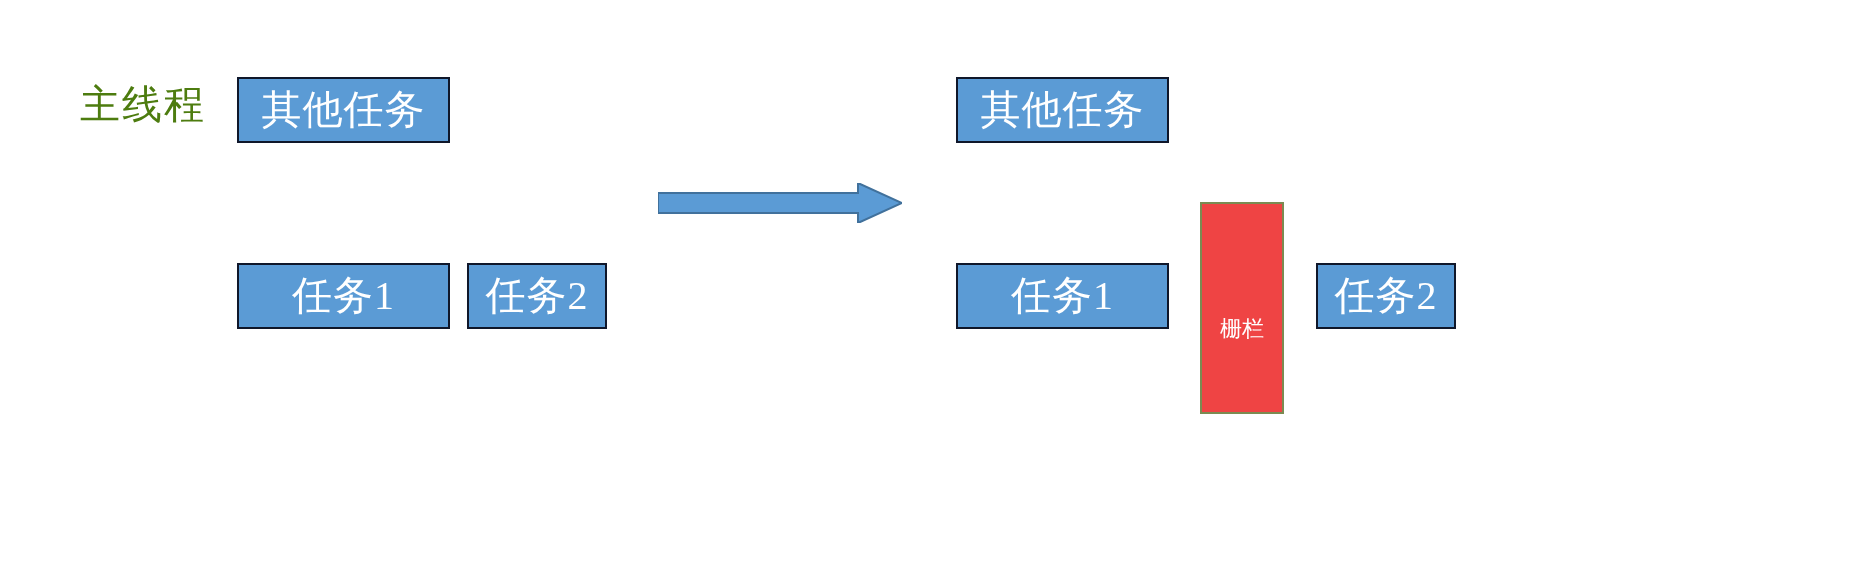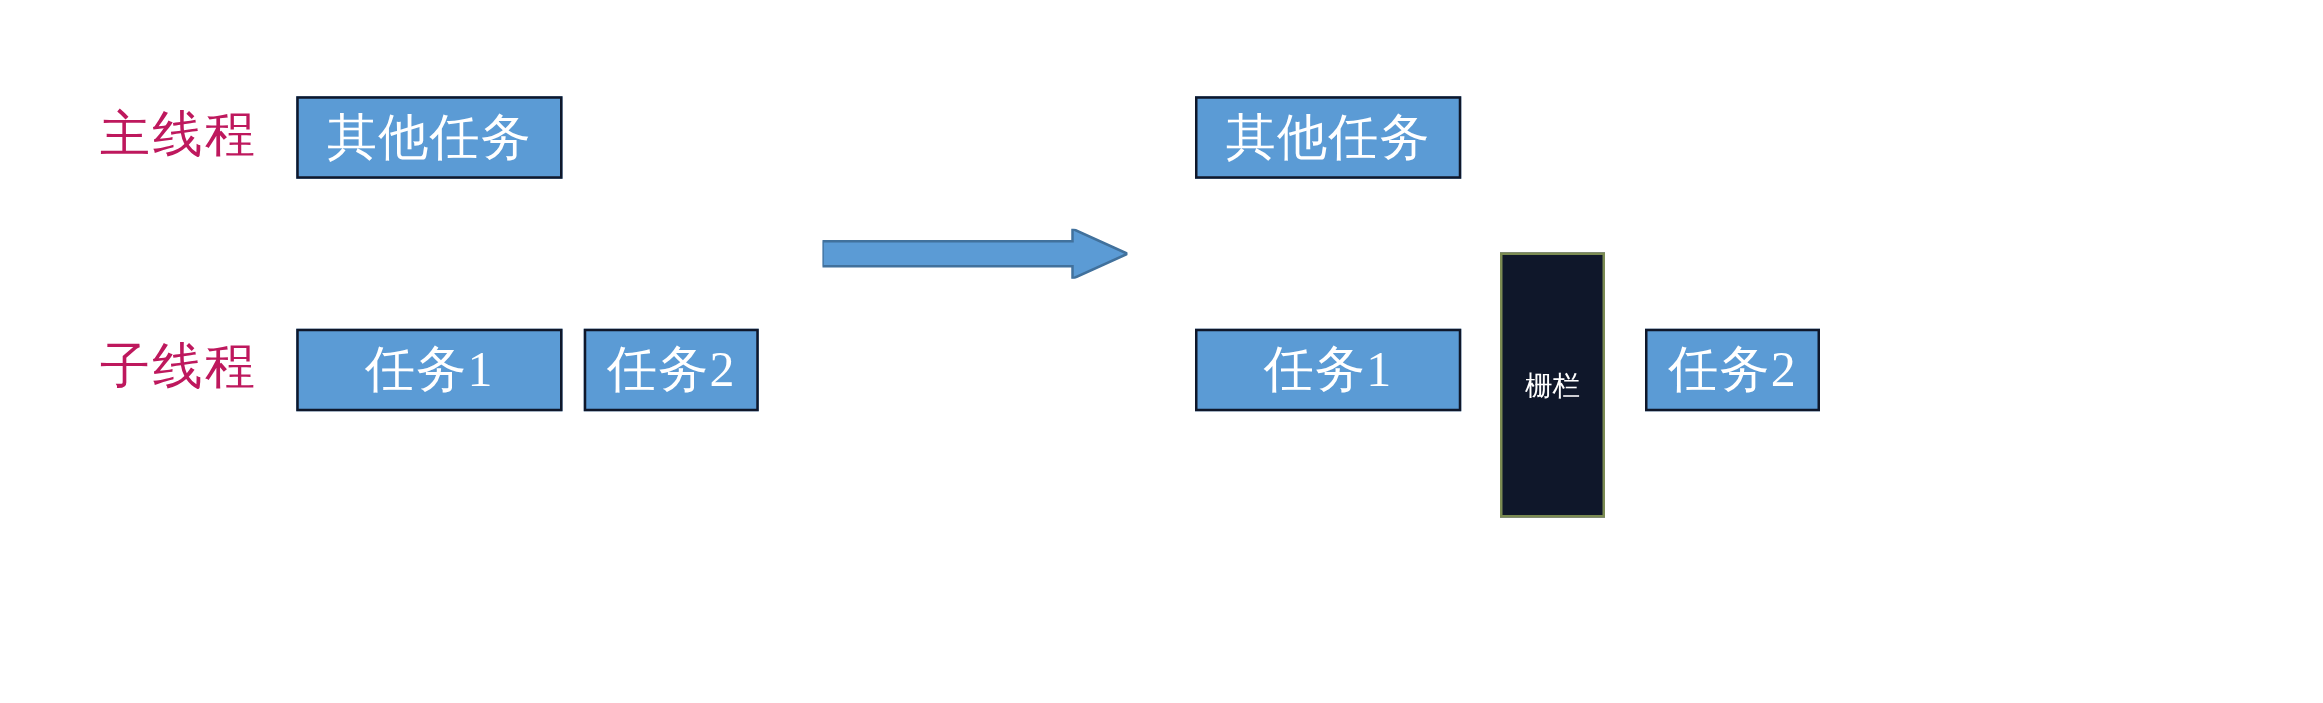--- a/index.html
+++ b/index.html
@@ -14,22 +14,22 @@
     overflow: hidden;
     font-family: "Liberation Serif", "DejaVu Serif", serif;
   }
   .canvas {
     position: absolute;
     inset: 0;
     background: #ffffff;
   }
   .row-label {
     position: absolute;
-    color: #be185d;
-    font-family: Liberation Sans, sans-serif;
+    color: #4d7c0f;
+    font-family: Liberation Mono, monospace;
     font-size: 40px;
     line-height: 1;
     white-space: nowrap;
     letter-spacing: 2px;
   }
   .task-box {
     position: absolute;
     box-sizing: border-box;
     background: #5B9BD5;
     border: 2px solid #0f172a;
@@ -39,49 +39,48 @@
     color: #FFFFFF;
     font-family: "Liberation Serif", "DejaVu Serif", serif;
     font-size: 40px;
     line-height: 1;
     white-space: nowrap;
     letter-spacing: 1px;
   }
   .barrier-box {
     position: absolute;
     box-sizing: border-box;
-    background: #0f172a;
+    background: #ef4444;
     border: 2px solid #7B8B52;
     display: flex;
     align-items: flex-end;
     justify-content: center;
     color: #FFFFFF;
     font-family: "Liberation Serif", "DejaVu Serif", serif;
     font-size: 22px;
     line-height: 1;
     white-space: nowrap;
-    padding-bottom: 92px;
+    padding-bottom: 72px;
   }
   .arrow {
     position: absolute;
   }
   .arrow svg {
     display: block;
   }
 </style>
 </head>
 <body>
 
 <div class="canvas">
 
   <div class="row-label" style="left:80px; top:88px;">主线程</div>
 
   <div class="task-box" style="left:237px; top:77px; width:213px; height:66px;">其他任务</div>
 
-  <div class="row-label" style="left:80px; top:273px;">子线程</div>
 
   <div class="task-box" style="left:237px; top:263px; width:213px; height:66px;">任务1</div>
 
   <div class="task-box" style="left:467px; top:263px; width:140px; height:66px;">任务2</div>
 
   <div class="arrow" style="left:658px; top:183px; width:244px; height:40px;">
     <svg width="244" height="40" viewBox="0 0 244 40">
       <polygon points="0,10 200,10 200,0 244,20 200,40 200,30 0,30" fill="#5B9BD5" stroke="#41719C" stroke-width="2"></polygon>
     </svg>
   </div>

